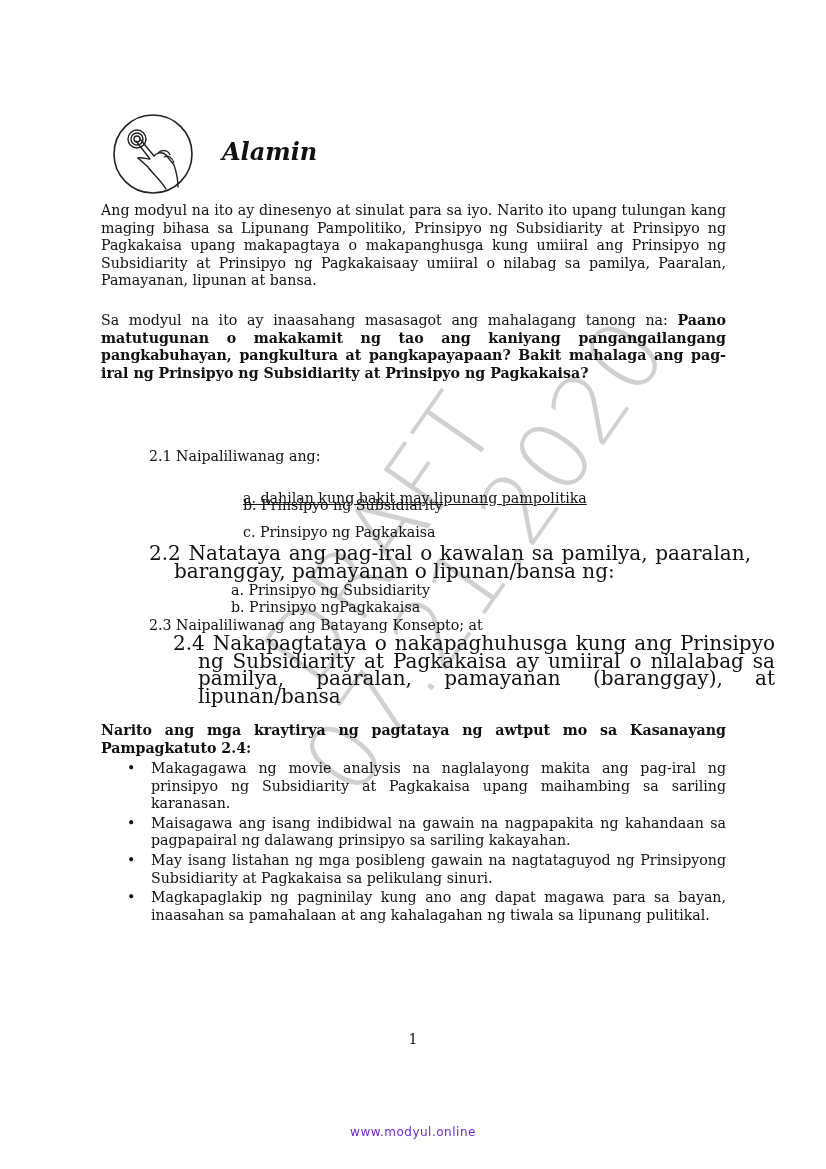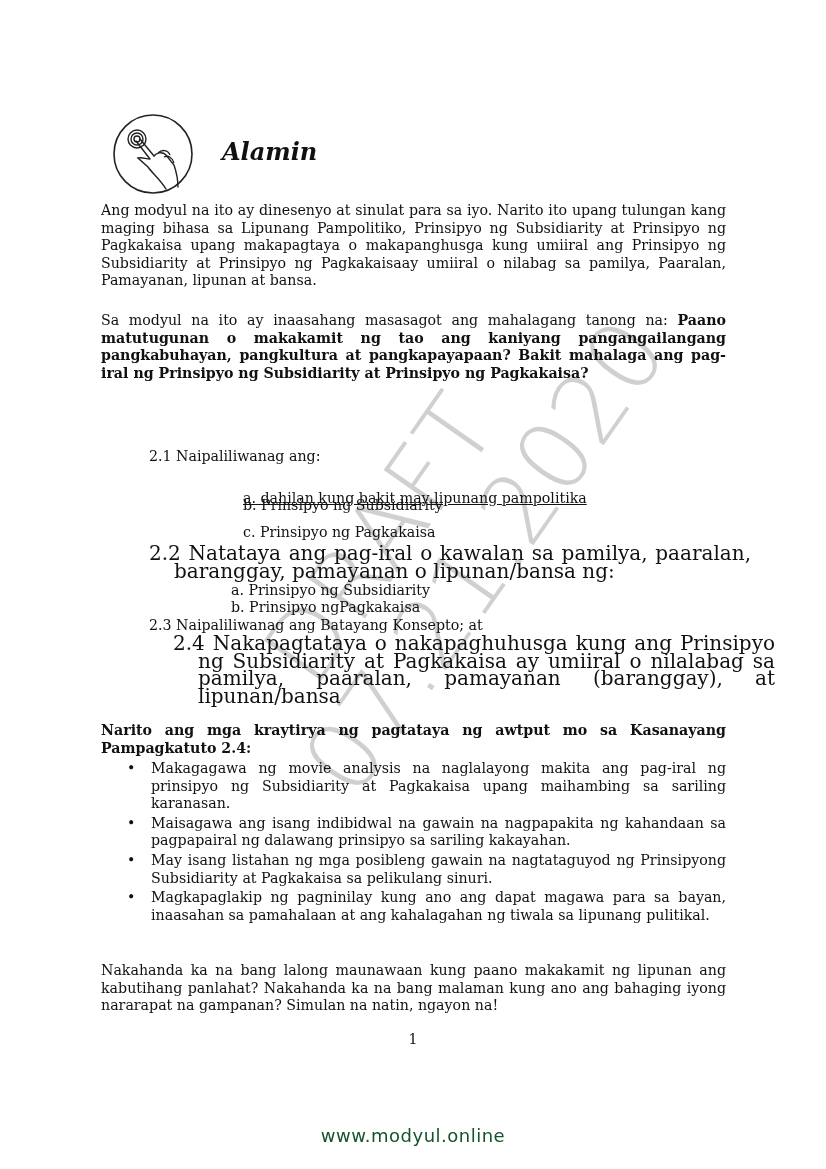--- a/index.html
+++ b/index.html
@@ -17,21 +17,21 @@
   .l2 { position: absolute; left: 243px; font-size: 14.2px; line-height: 17.6px; }
   .l22 { position: absolute; left: 149px; width: 577px; font-size: 20px; line-height: 17.6px; text-align: justify; }
   .indent2 { padding-left: 25px; text-indent: -25px; }
   .la { position: absolute; left: 231px; font-size: 14.2px; line-height: 17.6px; }
   .crit-head { position: absolute; left: 101px; top: 722px; width: 625px; font-size: 14.2px; line-height: 17.6px; font-weight: bold; text-align: justify; }
   .bullets { position: absolute; left: 101px; top: 760px; width: 625px; margin: 0; padding: 0; list-style: none; font-size: 14.2px; line-height: 17.6px; }
   .bullets li { position: relative; padding-left: 50px; text-align: justify; margin-bottom: 2px; }
   .bullets li .dot { position: absolute; left: 26px; top: 0; }
   .p4 { top: 962px; }
   .page-num { position: absolute; left: 0; width: 826px; top: 1031px; text-align: center; font-size: 14.2px; }
-  .site { position: absolute; left: 0; width: 826px; top: 1125px; text-align: center; font-family: "DejaVu Sans", sans-serif; font-size: 18px; color: #14532d; letter-spacing: 0.5px; }
+  .site { position: absolute; left: 0; width: 826px; top: 1125px; text-align: center; font-family: "DejaVu Sans", sans-serif; font-size: 12px; color: #6d28d9; letter-spacing: 0.5px; }
   .watermark { position: absolute; left: 190px; top: 470px; width: 460px; transform: rotate(-55deg); transform-origin: center; color: rgba(170,170,170,0.55);
                font-family: "DejaVu Sans", sans-serif; text-align: center; line-height: 1; pointer-events: none; }
   .wm1 { font-size: 96px; font-weight: 300; letter-spacing: 2px; }
   .wm2 { font-size: 96px; font-weight: 300; }
 </style>
 </head>
 <body>
 
 <div class="page">
 
@@ -70,18 +70,17 @@
 
   <div class="crit-head">Narito ang mga kraytirya ng pagtataya ng awtput mo sa Kasanayang Pampagkatuto 2.4:</div>
 
   <ul class="bullets">
     <li><span class="dot">•</span><span>Makagagawa ng movie analysis na naglalayong makita ang pag-iral ng prinsipyo ng Subsidiarity at Pagkakaisa upang maihambing sa sariling karanasan.</span></li>
     <li><span class="dot">•</span><span>Maisagawa ang isang indibidwal na gawain na nagpapakita ng kahandaan sa pagpapairal ng dalawang prinsipyo sa sariling kakayahan.</span></li>
     <li><span class="dot">•</span><span>May isang listahan ng mga posibleng gawain na nagtataguyod ng Prinsipyong Subsidiarity at Pagkakaisa sa pelikulang sinuri.</span></li>
     <li><span class="dot">•</span><span>Magkapaglakip ng pagninilay kung ano ang dapat magawa para sa bayan, inaasahan sa pamahalaan at ang kahalagahan ng tiwala sa lipunang pulitikal.</span></li>
   </ul>
 
-  <div class="body p4">Nakahanda ka na bang lalong maunawaan kung paano makakamit ng lipunan ang kabutihang panlahat? Nakahanda ka na bang malaman kung ano ang bahaging iyong nararapat na gampanan? Simulan na natin, ngayon na!</div>
 
   <div class="page-num">1</div>
 
   <div class="site">www.modyul.online</div>
 </div>
 
 </body></html>

